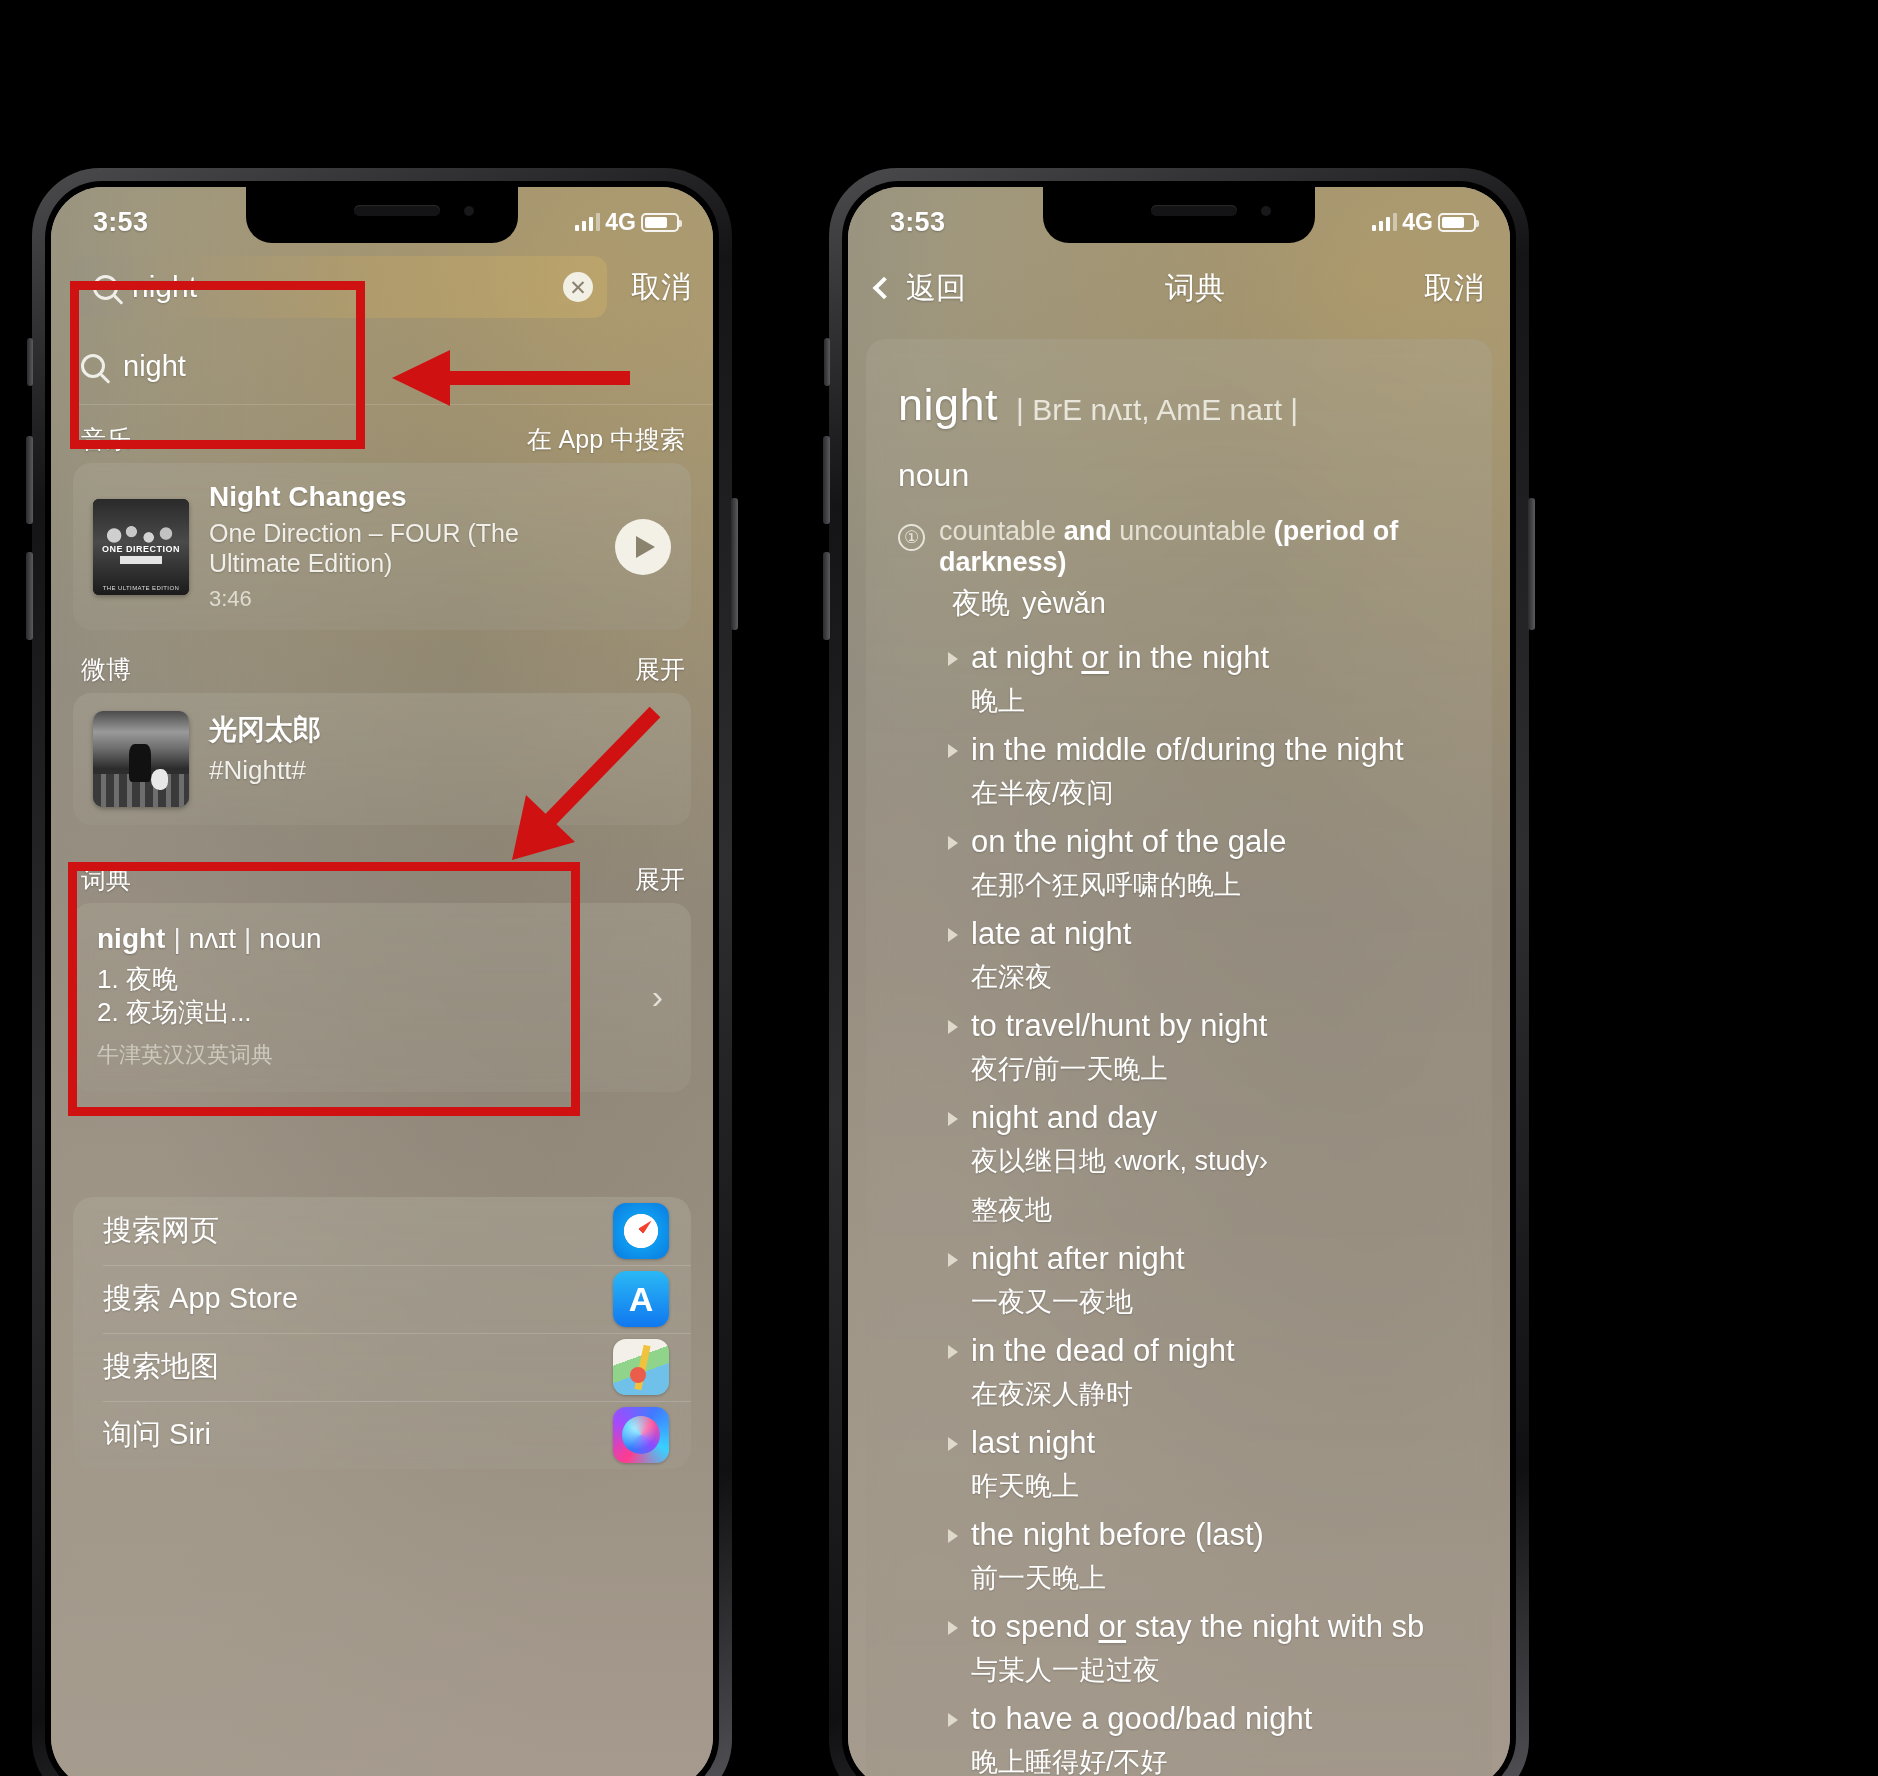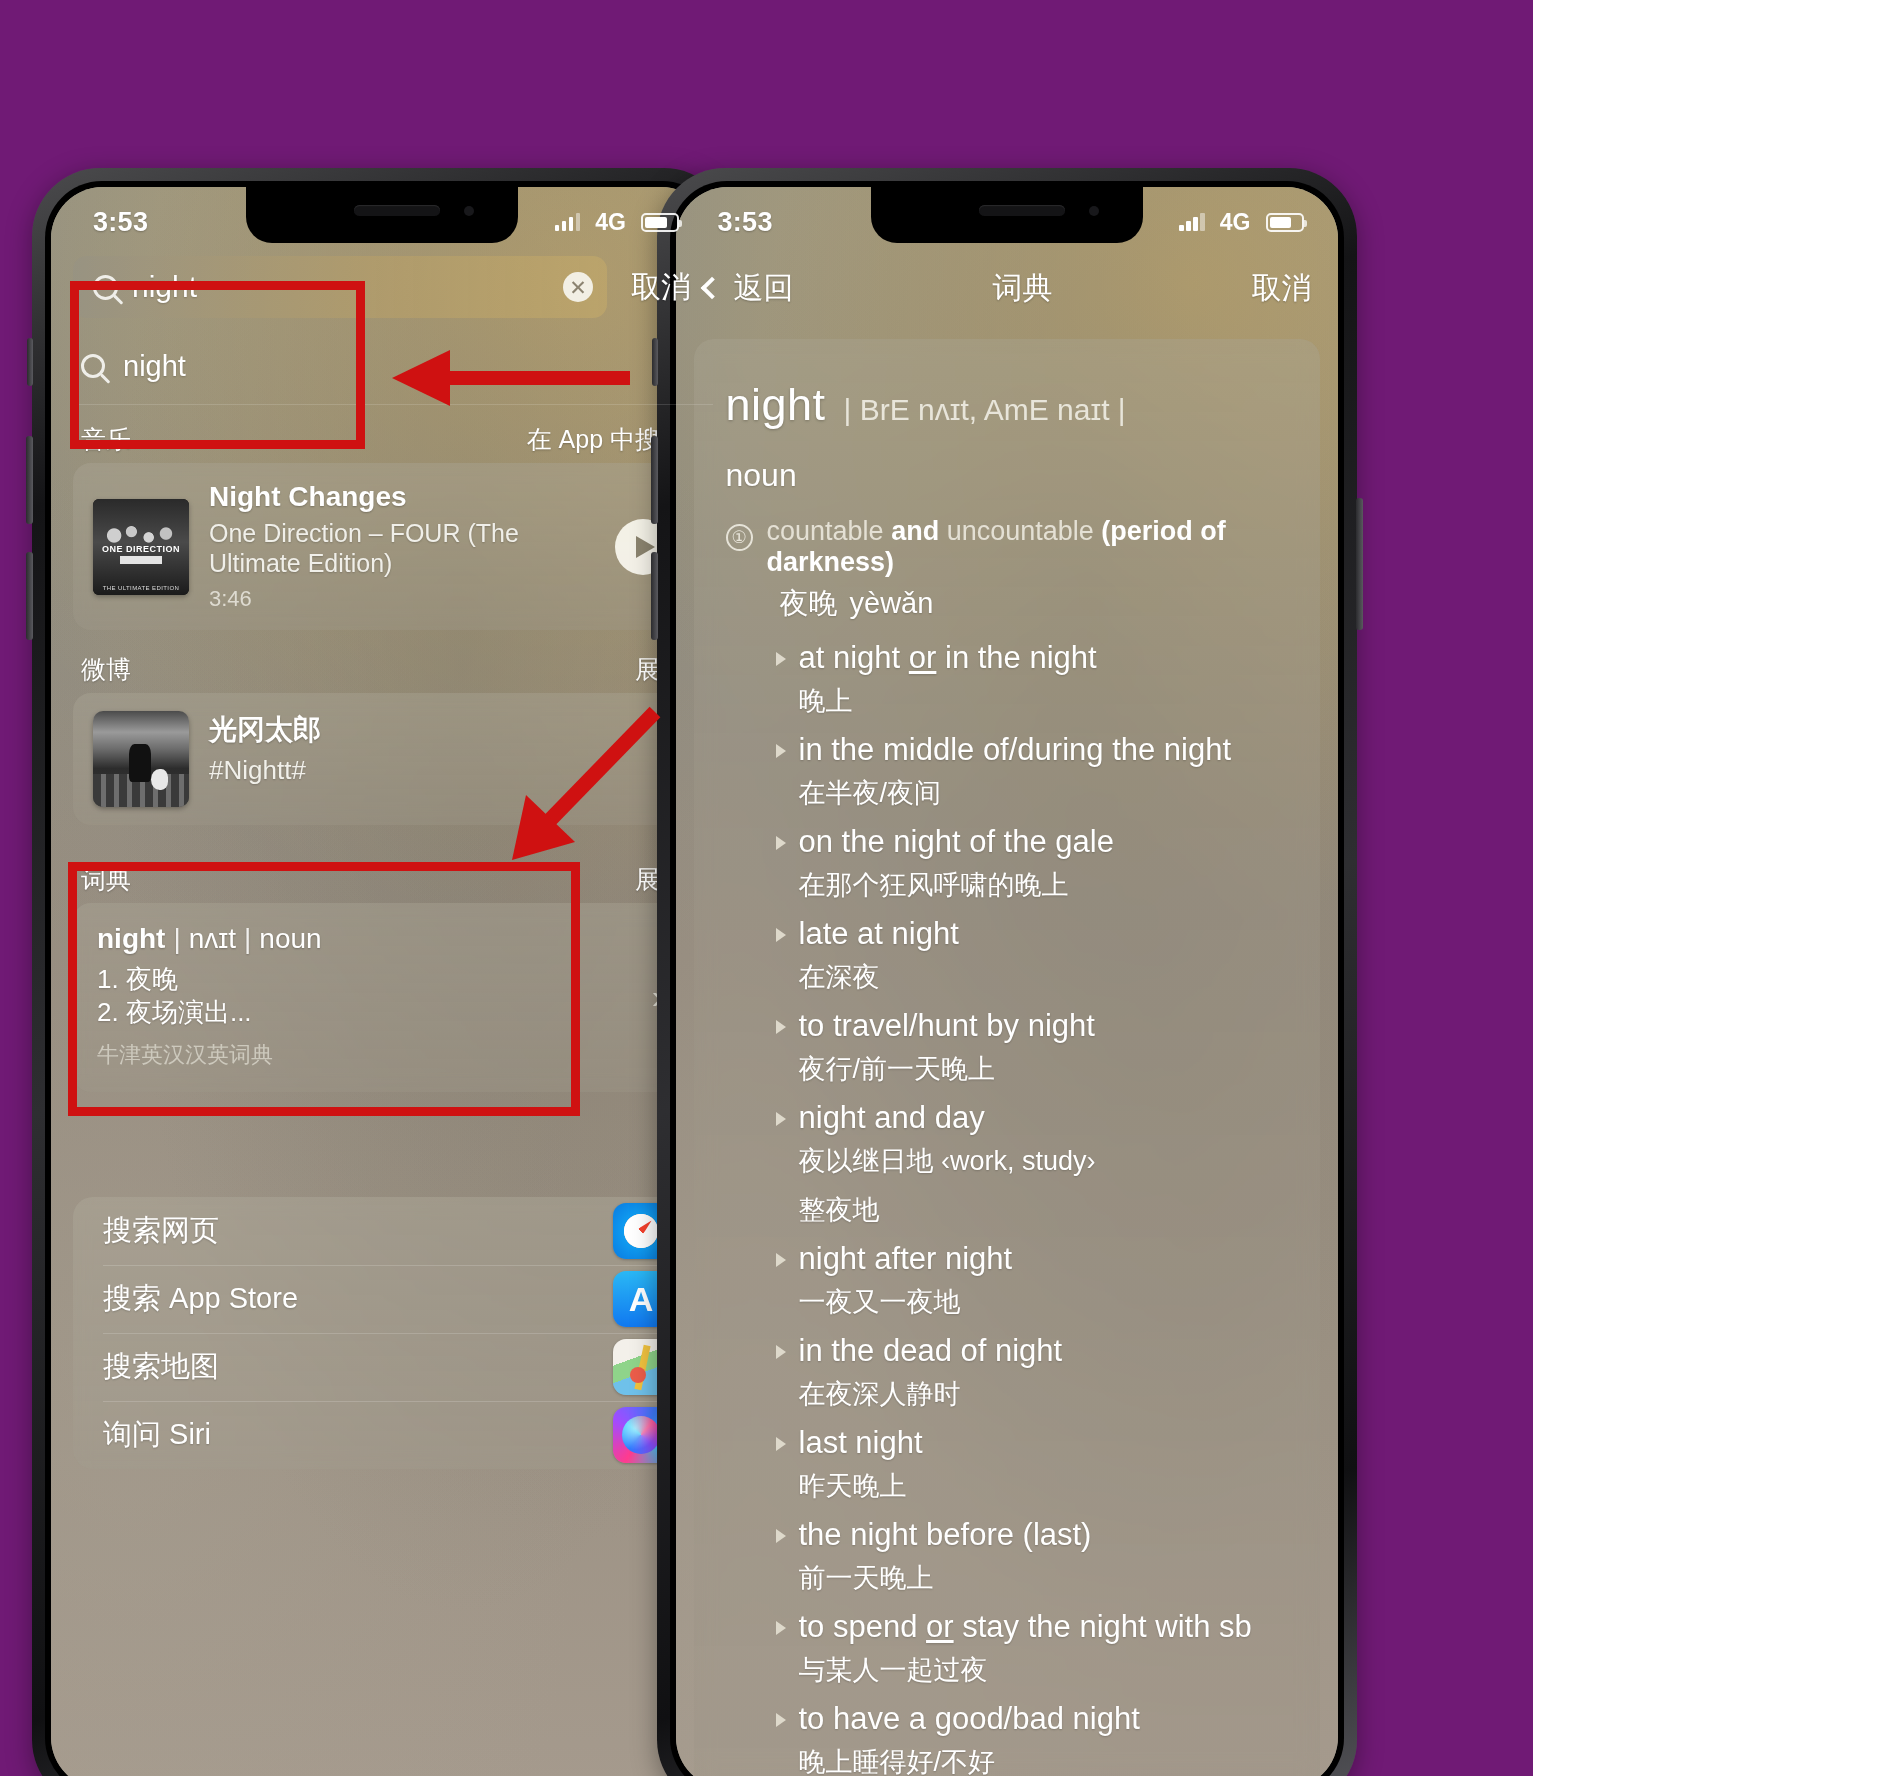--- a/index.html
+++ b/index.html
@@ -2,21 +2,21 @@
 <html><head>
 <meta charset="utf-8">
 <style>
   * { box-sizing: border-box; margin: 0; padding: 0; }
   html, body {
     width: 1878px; height: 1776px;
     background: #ffffff;
     font-family: "Liberation Sans", "DejaVu Sans", sans-serif;
     overflow: hidden;
   }
-  .page { position: relative; width: 1533px; height: 1776px; background:#701a75; display:flex; }
+  .page { position: relative; width: 1878px; height: 1776px; background:#000000; display:flex; }
 
   .col { position: relative; width: 939px; height: 1776px; }
 
   
   .phone {
     position: absolute;
     border-radius: 68px;
     background: linear-gradient(160deg,#4b4b4d 0%, #141416 18%, #2e2e31 50%, #101012 82%, #55555a 100%);
     box-shadow: 0 6px 26px rgba(0,0,0,.35);
     overflow: visible;
@@ -68,21 +68,21 @@
       radial-gradient(ellipse at 12% 76%, rgba(168,160,146,.45) 0%, rgba(168,160,146,0) 55%);
   }
 
   
   .statusbar {
     position:absolute; top:0; left:0; right:0; height:58px; z-index:30;
     display:flex; align-items:center; justify-content:space-between;
     padding: 12px 34px 0 42px; color:#fff;
   }
   .sb-time { font-size: 27px; font-weight: 700; letter-spacing:.3px; text-shadow:0 1px 2px rgba(0,0,0,.25); }
-  .sb-right { display:flex; align-items:center; gap:15px; }
+  .sb-right { display:flex; align-items:center; gap:5px; }
   .bars { display:flex; align-items:flex-end; gap:2.5px; height:18px; }
   .bars i { display:block; width:4.5px; background:#fff; border-radius:1px; }
   .bars i:nth-child(1){height:6px}
   .bars i:nth-child(2){height:10px}
   .bars i:nth-child(3){height:14px}
   .bars i:nth-child(4){height:18px; background: rgba(255,255,255,.45)}
   .sb-net { font-size:23px; font-weight:600; }
   .battery {
     width:38px; height:19px; border:2.3px solid rgba(255,255,255,.9);
     border-radius:5px; position:relative; padding:2px;

